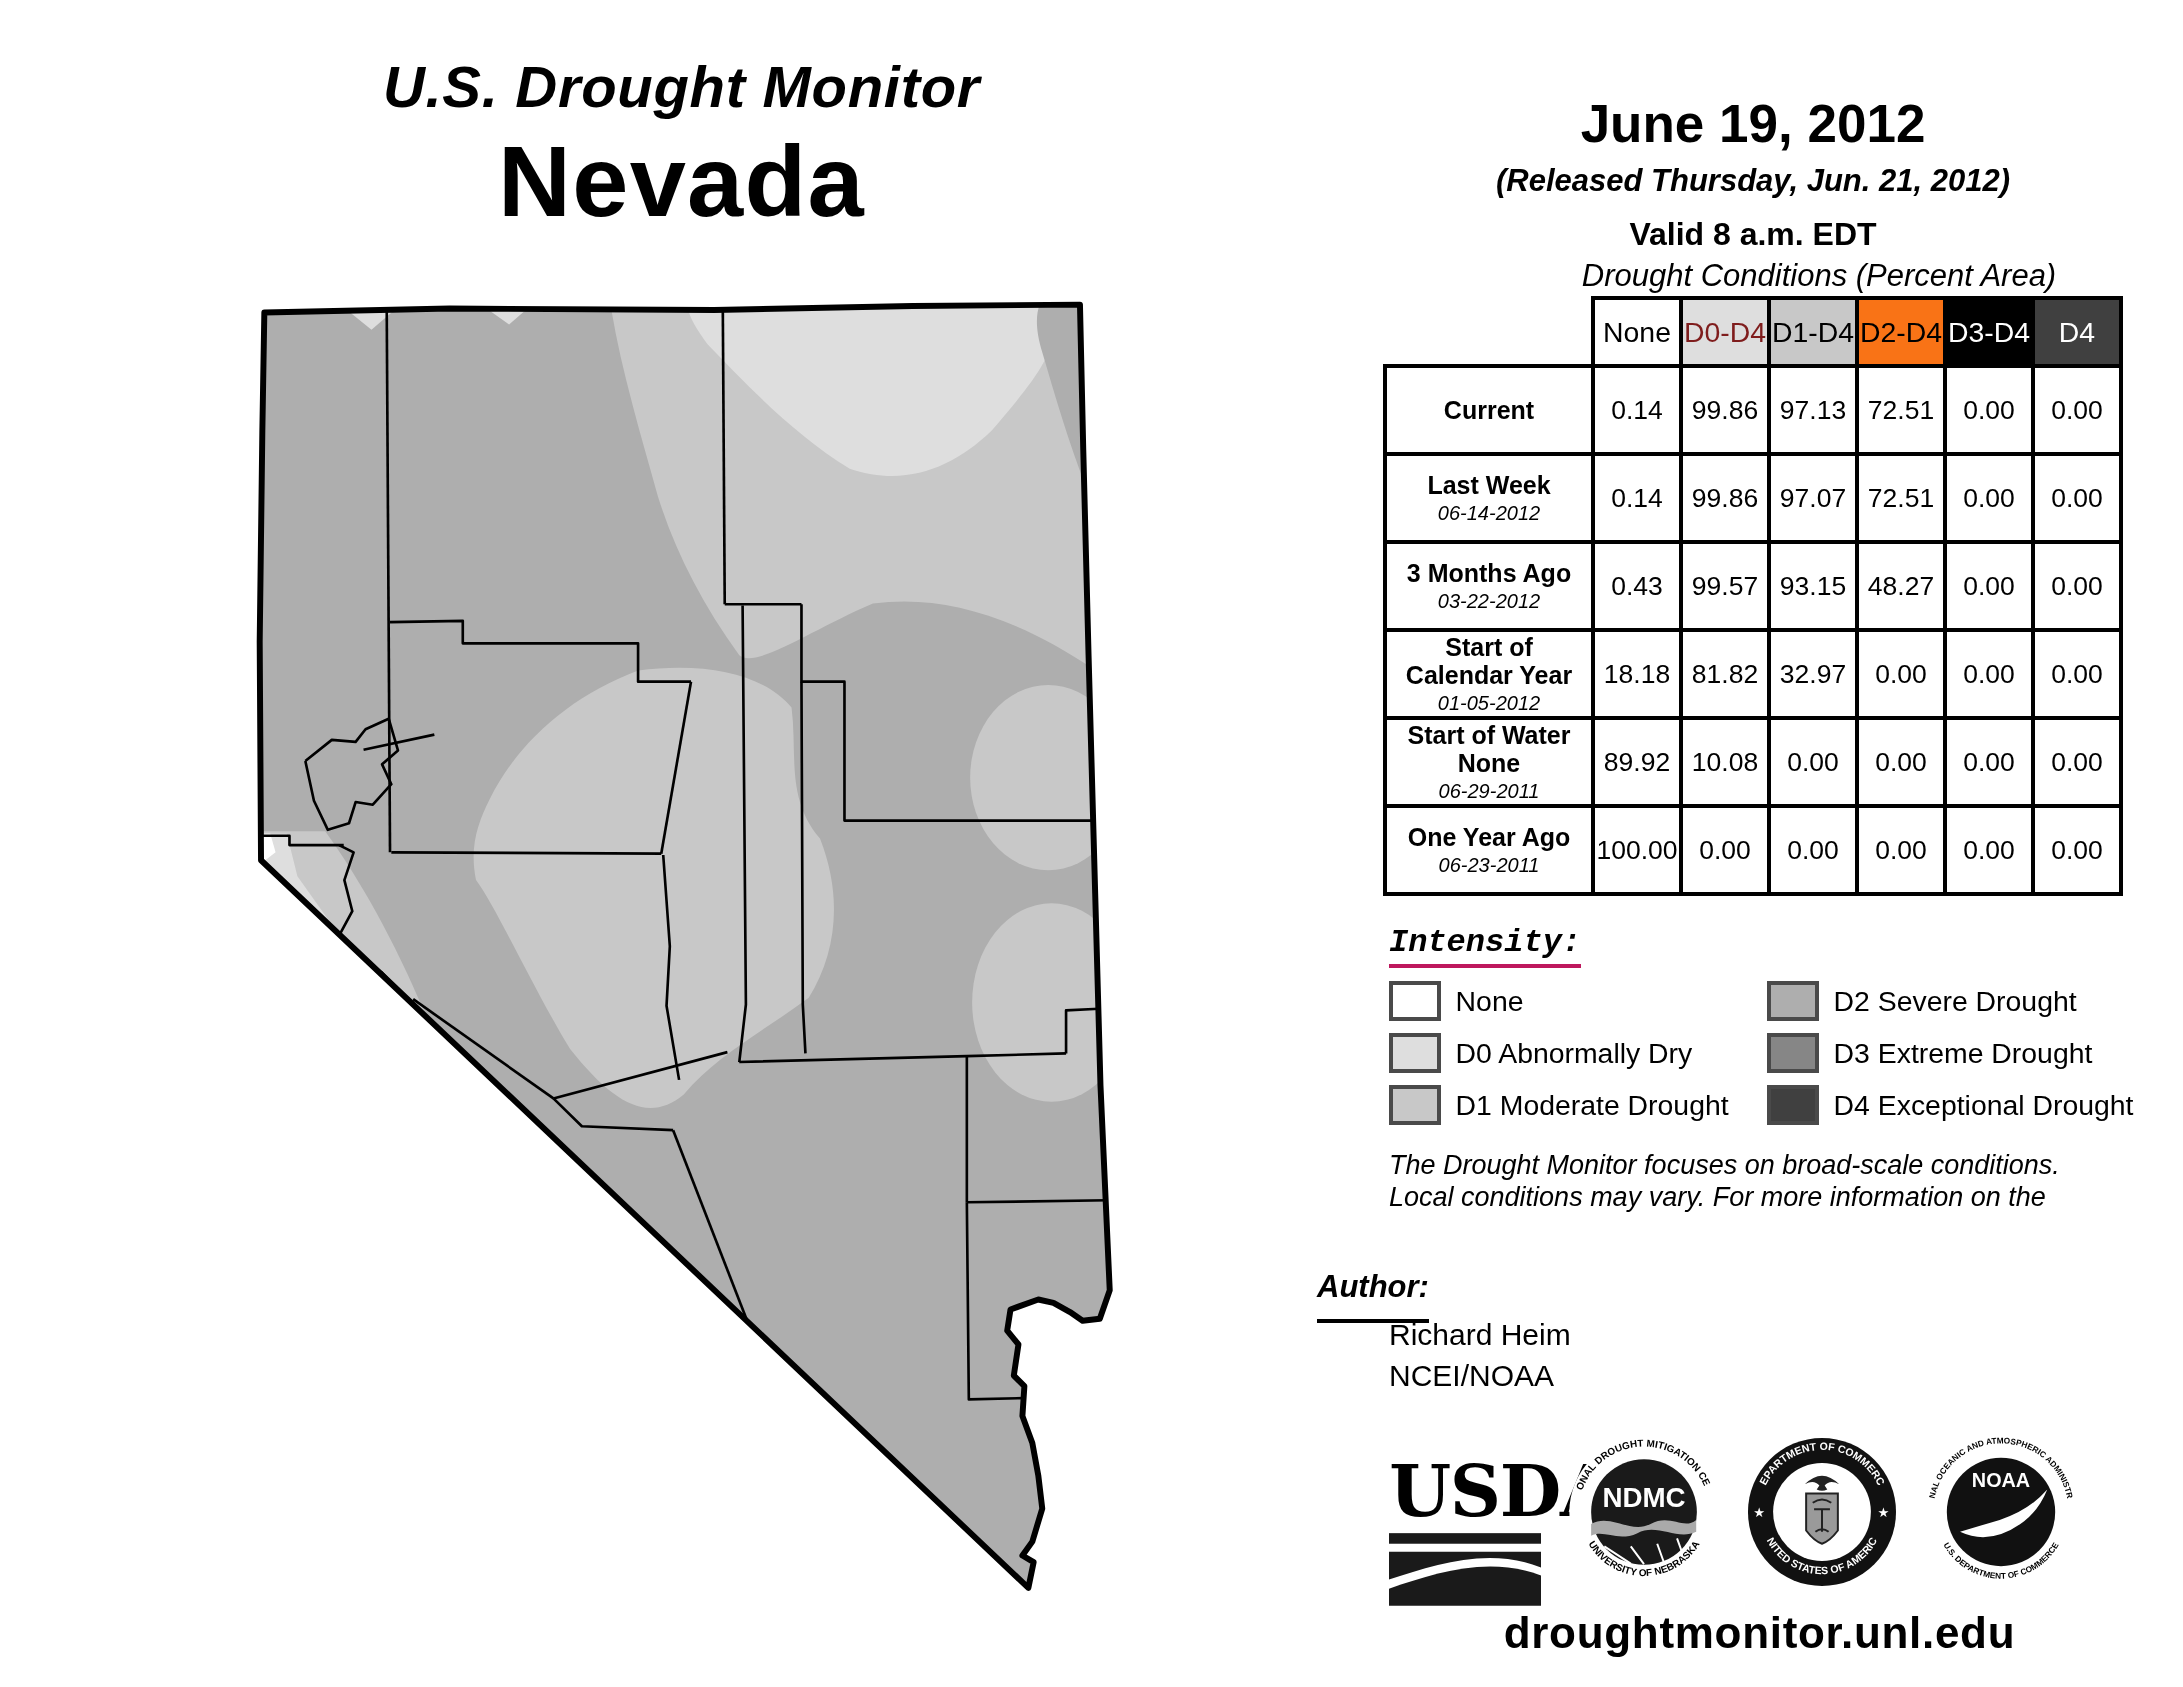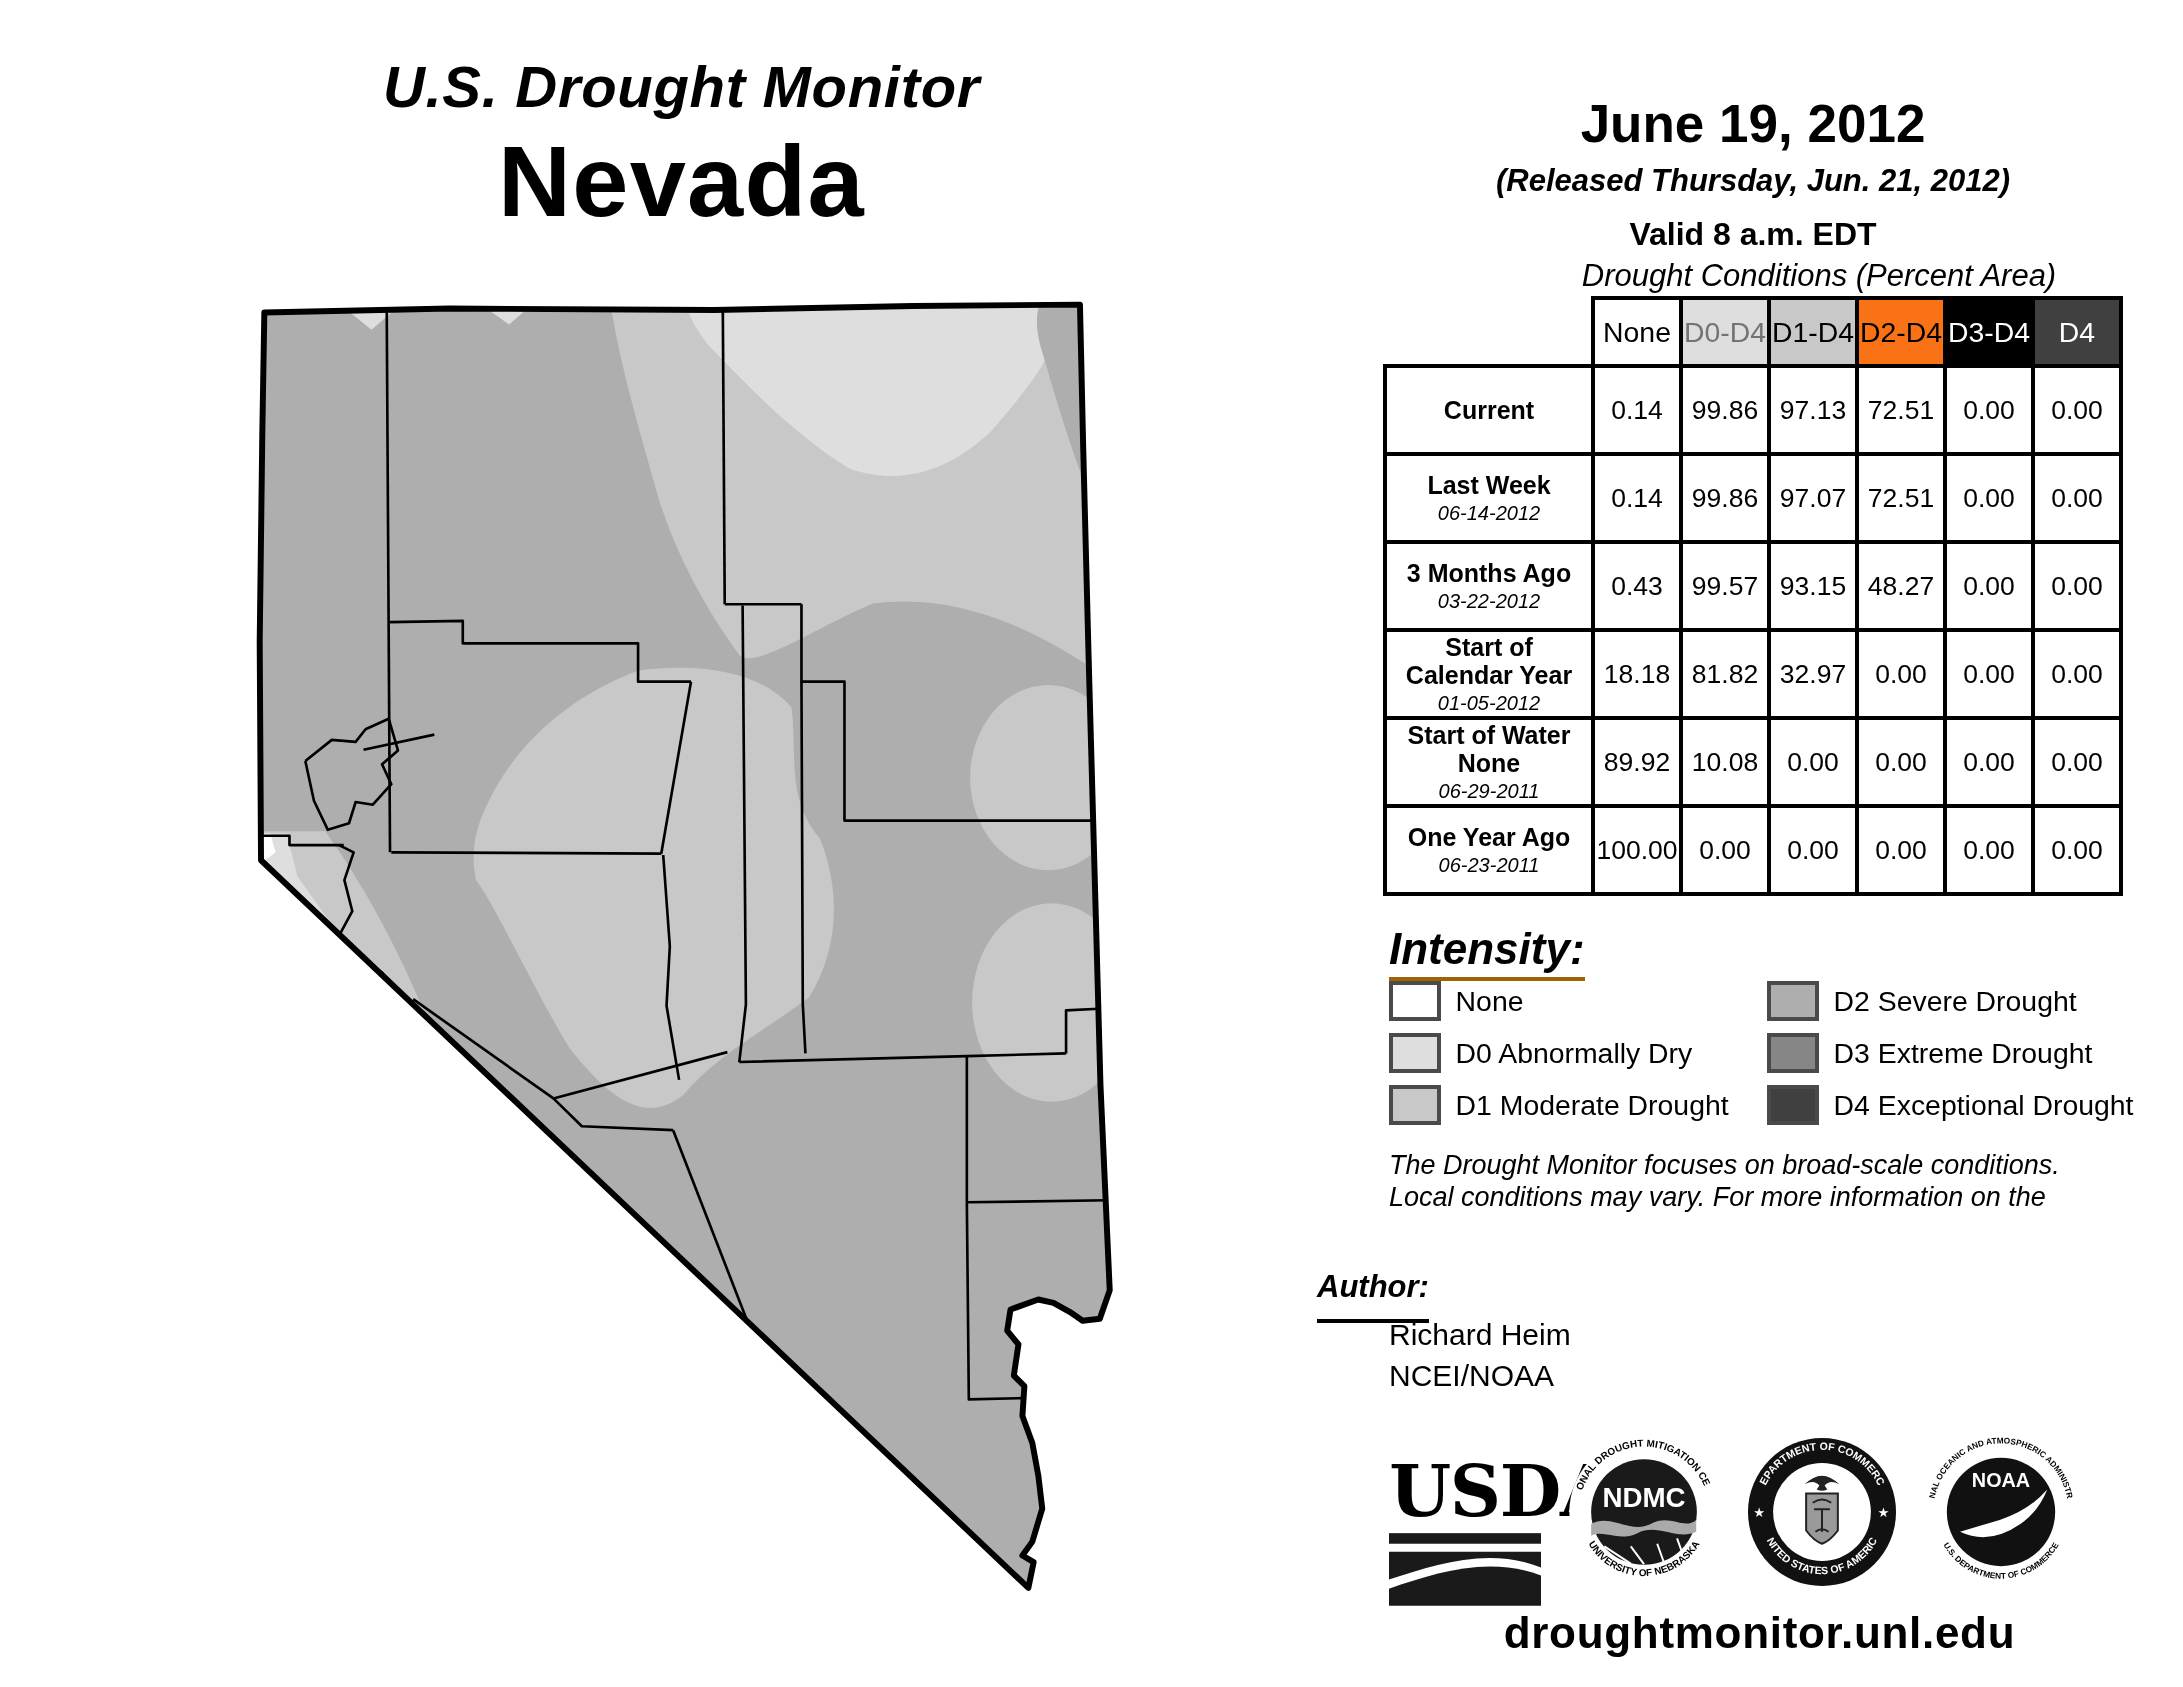--- a/index.html
+++ b/index.html
@@ -22,21 +22,21 @@
   #drought-table th,#drought-table td{border:4px solid #000;text-align:center;vertical-align:middle;padding:0;}
   #drought-table td{font-size:26.5px;font-weight:normal;}
   #drought-table thead th{height:64px;font-size:28.4px;font-weight:normal;}
   #drought-table thead th.corner{border:none;background:#fff;}
   #drought-table tbody tr{height:88px;}
   th.rowlabel{background:#fff;}
   .rl-main{font-size:25px;font-weight:bold;line-height:1.12;padding:0 4px;}
   .rl-date{font-size:20px;font-style:italic;font-weight:normal;margin-top:2.6px;}
 
   
-  #intensity-heading{left:1389px;top:924px;font-size:44px;font-weight:bold;font-style:italic;border-bottom:4px solid #a16207;padding-bottom:2.6px;}
+  #intensity-heading{left:1389px;top:924px;font-size:32px;font-weight:bold;font-style:italic;border-bottom:4px solid #be185d;padding-bottom:2.6px;font-family:Liberation Mono, monospace;}
   #legend{left:1389px;top:975px;width:767px;}
   .legcol{position:absolute;top:0;}
   #legcol1{left:0;}
   #legcol2{left:378px;}
   .legrow{display:flex;align-items:center;height:52px;}
   .swatch{width:52px;height:40px;border:4px solid #4a4a4a;box-sizing:border-box;flex:0 0 auto;}
   .leglabel{font-size:28.4px;margin-left:14.6px;white-space:nowrap;}
 
   
   #disclaimer{left:1389px;top:1150px;width:787px;font-size:27px;font-style:italic;line-height:1.18;}
@@ -173,21 +173,21 @@
       <col style="width:88px">
     <col style="width:88px">
       <col style="width:88px">
       <col style="width:88px">
       <col style="width:88px">
   </colgroup>
   <thead>
     <tr id="tblhead">
       <th class="corner"></th>
     <th style="background: rgb(255, 255, 255); color: rgb(0, 0, 0);">None</th>
-        <th style="background: rgb(222, 222, 222); color: #737373;">D0-D4</th>
+        <th style="background: rgb(222, 222, 222); color: #7f1d1d;">D0-D4</th>
         <th style="background: rgb(200, 200, 200); color: rgb(0, 0, 0);">D1-D4</th>
         <th style="background: #f97316; color: rgb(0, 0, 0);">D2-D4</th>
         <th style="background: #000000; color: rgb(255, 255, 255);">D3-D4</th>
         <th style="background: rgb(64, 64, 64); color: rgb(255, 255, 255);">D4</th>
       </tr>
   </thead>
   <tbody id="tblbody">
       <tr>
         <th class="rowlabel">
           <div class="rl-main">Current</div>

